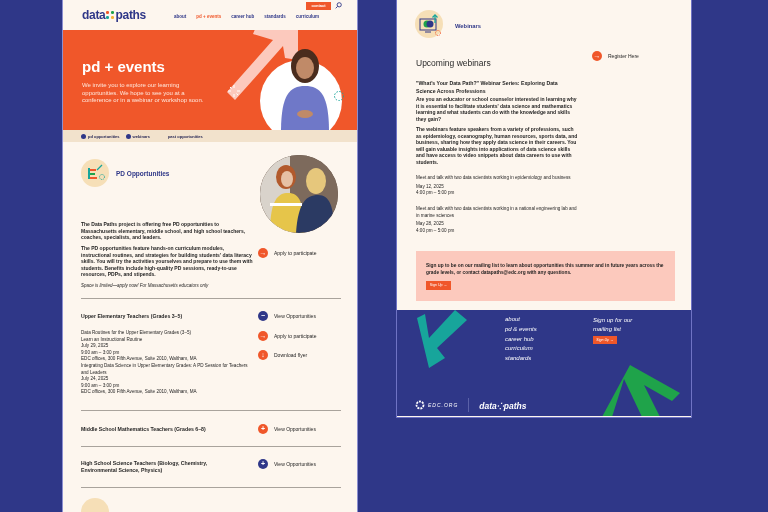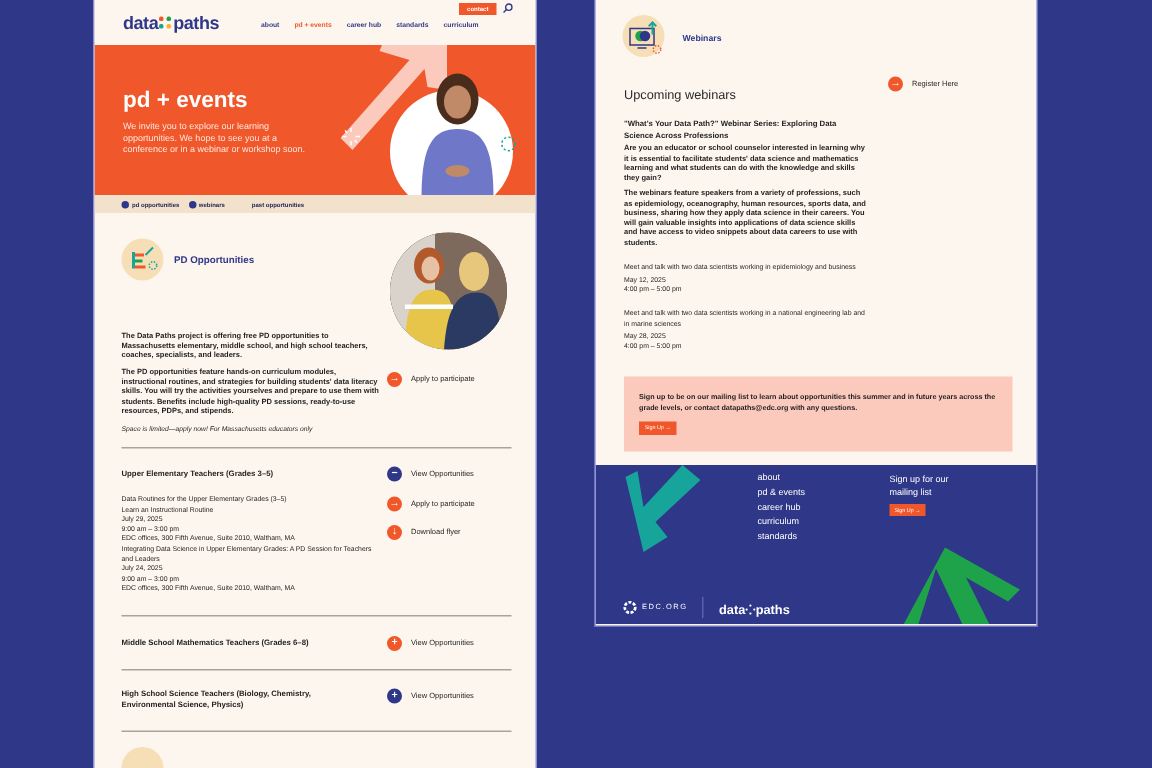--- a/index.html
+++ b/index.html
@@ -52,21 +52,21 @@
   .row-title { position: absolute; font-size: 5.2px; font-weight: bold; color: #1f1f1f; line-height: 7px; }
 
   .event-block { position: absolute; font-size: 4.6px; line-height: 6.5px; color: #1f1f1f; }
 
   
   .signup-box { position: absolute; left: 19px; top: 251px; width: 259px; height: 50px; background: #fcc9bd; }
   .signup-box p { position: absolute; left: 10px; top: 11px; width: 245px; font-size: 4.8px; line-height: 7px; font-weight: bold; color: #1f1f1f; }
   .signup-btn { position: absolute; background: #f0572a; color: #fff; font-size: 3.6px; text-align: center; }
 
   
-  .footer { position: absolute; left: 0; top: 310px; width: 100%; height: 106px; background: #2f3788; overflow: hidden; }
+  .footer { position: absolute; left: 0; top: 310px; width: 100%; height: 106px; background: #2f3788; overflow: hidden; font-style: italic; }
   .footer-links { position: absolute; left: 108px; top: 5px; font-size: 6px; line-height: 9.8px; color: #fff; }
   .footer-signup { position: absolute; left: 196px; top: 6px; width: 60px; font-size: 6px; line-height: 8.5px; color: #fff; }
   .footer-bottom { position: absolute; left: 18px; top: 88px; display: flex; align-items: center; gap: 10px; color: #fff; }
   .edc { font-size: 5px; letter-spacing: 1px; display: flex; align-items: center; gap: 3px; }
   .vsep { width: 1px; height: 14px; background: #5a61a8; }
   .footer-logo { font-size: 8.5px; font-weight: bold; }
 </style>
 </head>
 <body>
 

